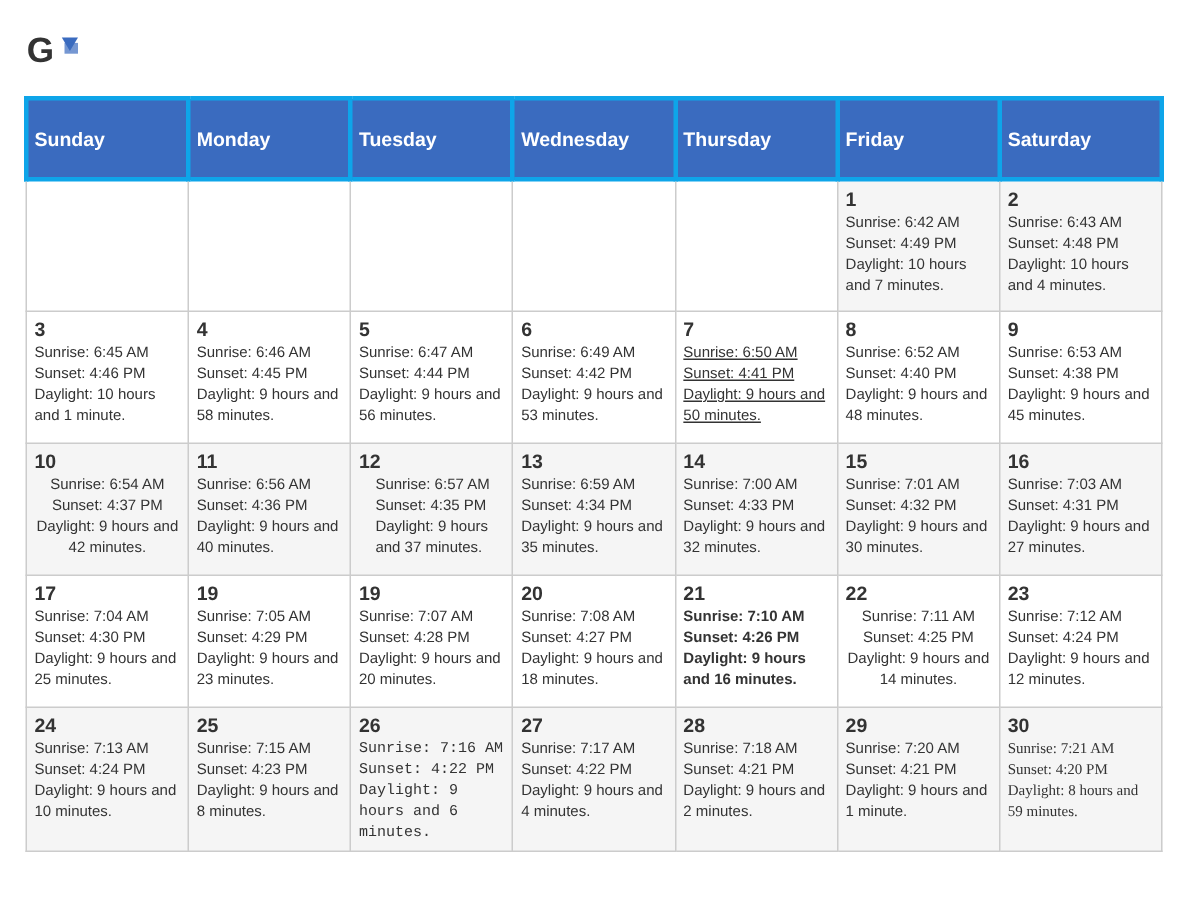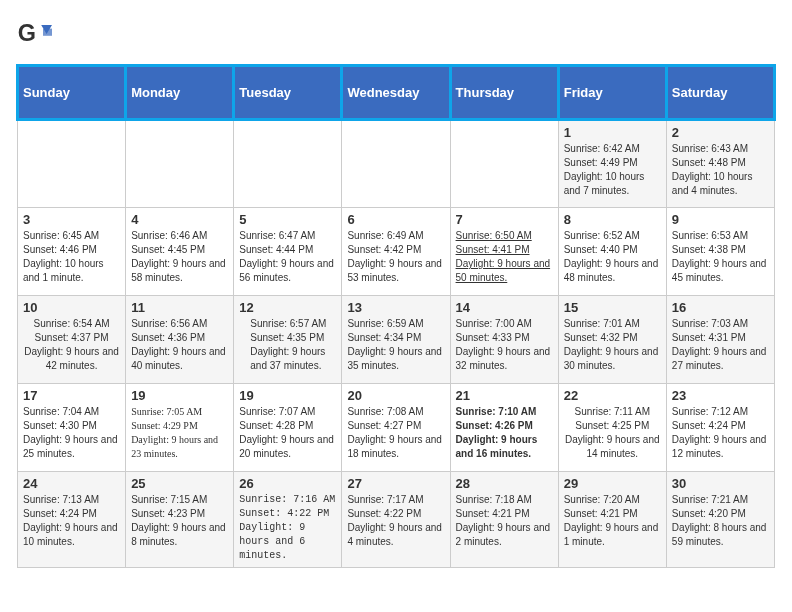--- a/index.html
+++ b/index.html
@@ -229,21 +229,21 @@
       </tr>
       <tr>
         <td>
           <div class="day-num">17</div>
           <div class="day-info" style="white-space: pre-line;">Sunrise: 7:04 AM
 Sunset: 4:30 PM
 Daylight: 9 hours and 25 minutes.</div>
         </td>
         <td>
           <div class="day-num">19</div>
-          <div class="day-info" style="white-space: pre-line; font-family: Liberation Serif, serif;">Sunrise: 7:05 AM
+          <div class="day-info" style="white-space: pre-line;">Sunrise: 7:05 AM
 Sunset: 4:29 PM
 Daylight: 9 hours and 23 minutes.</div>
         </td>
         <td>
           <div class="day-num">19</div>
           <div class="day-info" style="white-space: pre-line;">Sunrise: 7:07 AM
 Sunset: 4:28 PM
 Daylight: 9 hours and 20 minutes.</div>
         </td>
         <td>
@@ -303,19 +303,19 @@
 Daylight: 9 hours and 2 minutes.</div>
         </td>
         <td>
           <div class="day-num">29</div>
           <div class="day-info" style="white-space: pre-line;">Sunrise: 7:20 AM
 Sunset: 4:21 PM
 Daylight: 9 hours and 1 minute.</div>
         </td>
         <td>
           <div class="day-num">30</div>
-          <div class="day-info" style="white-space: pre-line;">Sunrise: 7:21 AM
+          <div class="day-info" style="white-space: pre-line; font-family: Liberation Serif, serif;">Sunrise: 7:21 AM
 Sunset: 4:20 PM
 Daylight: 8 hours and 59 minutes.</div>
         </td>
       </tr>
     </tbody>
 </table>
 
 </body></html>

